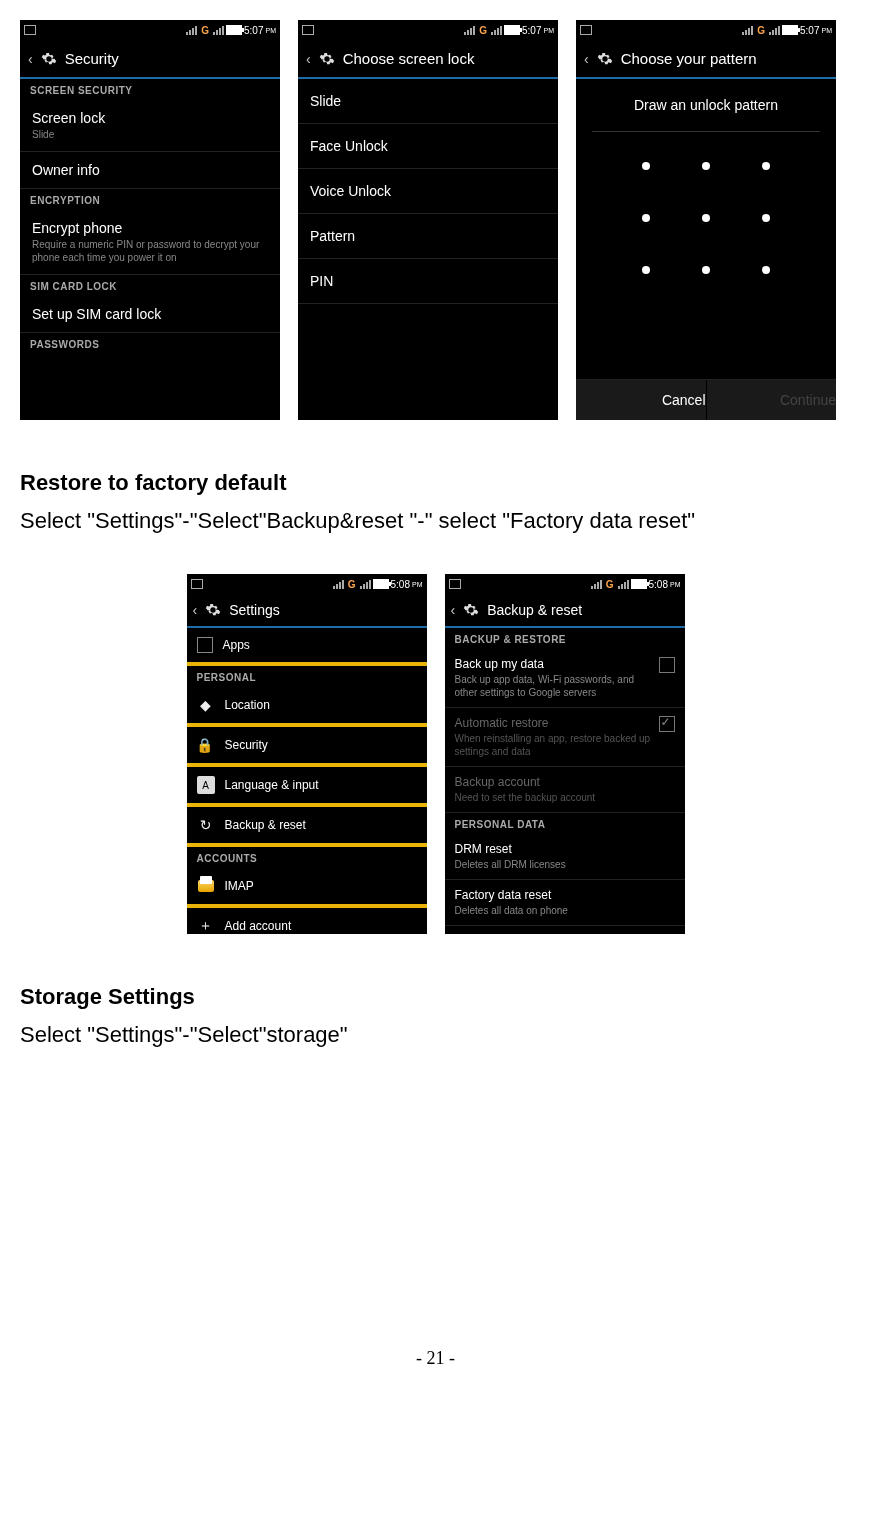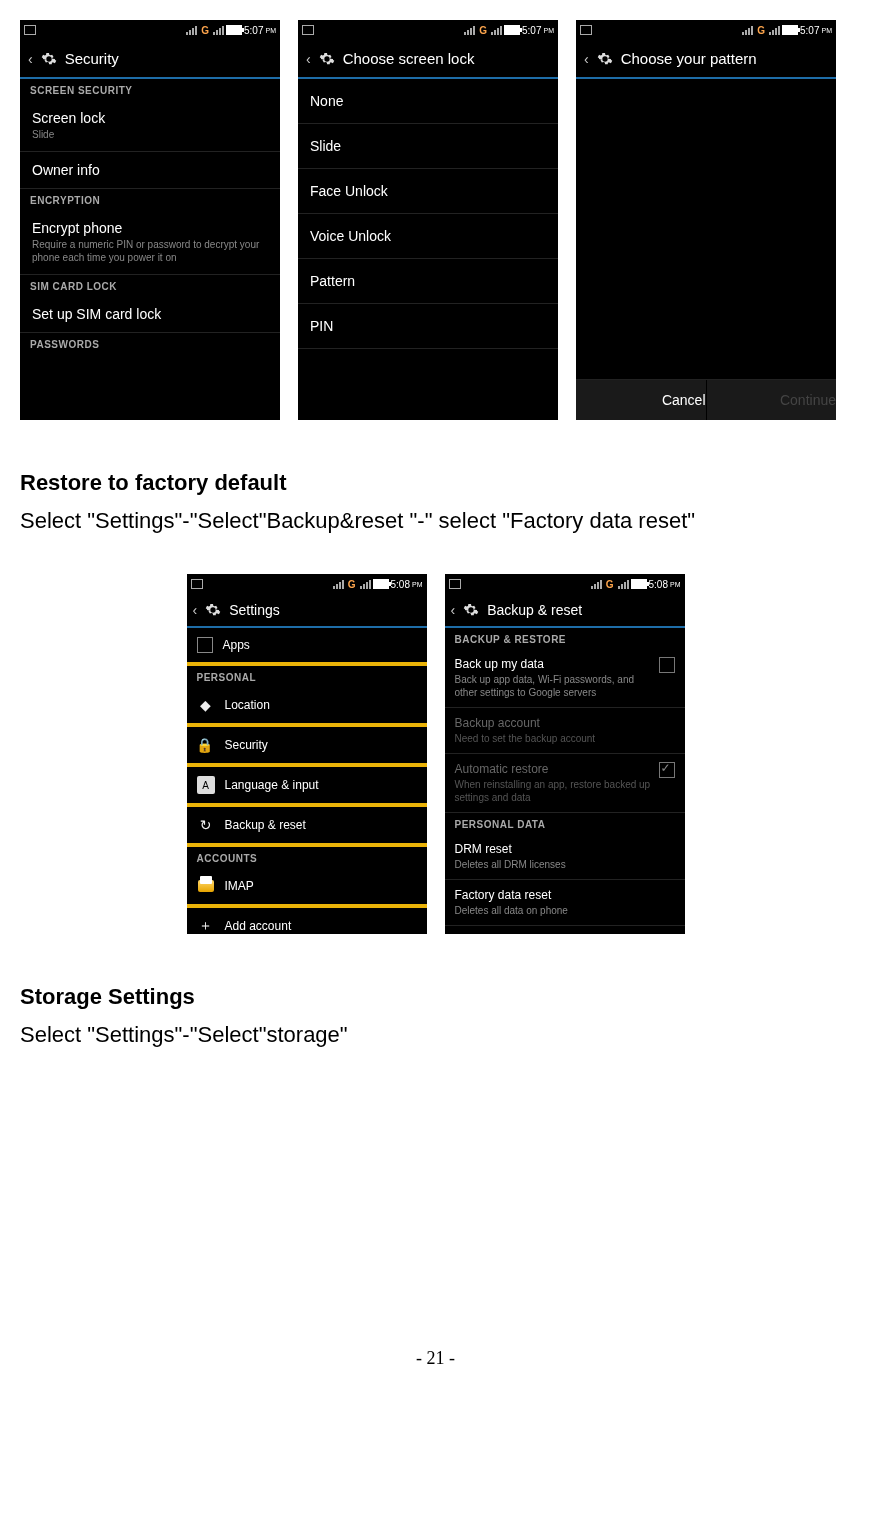--- a/index.html
+++ b/index.html
@@ -202,23 +202,20 @@
       <span class="back-caret">‹</span>
       <span class="gear">
         <svg viewBox="0 0 24 24" fill="#ddd">
             <path d="M12 8a4 4 0 100 8 4 4 0 000-8zm9 4a7 7 0 01-.1 1.2l2 1.6-2 3.4-2.4-1a7 7 0 01-2 .1l-.4 2.6h-4l-.4-2.6a7 7 0 01-2-.9l-2.4 1-2-3.4 2-1.6A7 7 0 013 12a7 7 0 01.1-1.2l-2-1.6 2-3.4 2.4 1a7 7 0 012-.9L8 3h4l.4 2.6a7 7 0 012 .9l2.4-1 2 3.4-2 1.6c.1.4.2.8.2 1.2z"></path>
           </svg>
       </span>
       <span>Choose screen lock</span>
     </div>
     <div class="content">
       <div class="item tall">
-          <div class="item-title">None</div>
-        </div>
-      <div class="item tall">
           <div class="item-title">Slide</div>
         </div>
       <div class="item tall">
           <div class="item-title">Face Unlock</div>
         </div>
       <div class="item tall">
           <div class="item-title">Voice Unlock</div>
         </div>
       <div class="item tall">
           <div class="item-title">Pattern</div>
@@ -255,20 +252,34 @@
     </div>
     <div class="header">
       <span class="back-caret">‹</span>
       <span class="gear">
         <svg viewBox="0 0 24 24" fill="#ddd">
             <path d="M12 8a4 4 0 100 8 4 4 0 000-8zm9 4a7 7 0 01-.1 1.2l2 1.6-2 3.4-2.4-1a7 7 0 01-2 .1l-.4 2.6h-4l-.4-2.6a7 7 0 01-2-.9l-2.4 1-2-3.4 2-1.6A7 7 0 013 12a7 7 0 01.1-1.2l-2-1.6 2-3.4 2.4 1a7 7 0 012-.9L8 3h4l.4 2.6a7 7 0 012 .9l2.4-1 2 3.4-2 1.6c.1.4.2.8.2 1.2z"></path>
           </svg>
       </span>
       <span>Choose your pattern</span>
     </div>
+    <div class="pattern-area">
+      <div class="pattern-title">Draw an unlock pattern</div>
+      <div class="grid3">
+        <div class="dot"></div>
+        <div class="dot"></div>
+        <div class="dot"></div>
+        <div class="dot"></div>
+        <div class="dot"></div>
+        <div class="dot"></div>
+        <div class="dot"></div>
+        <div class="dot"></div>
+        <div class="dot"></div>
+      </div>
+    </div>
     <div class="btn-row">
       <div class="btn">Cancel</div>
       <div class="btn disabled">Continue</div>
     </div>
   </div>
 </div>
 
 <h2 class="doc-h">Restore to factory default</h2>
 <p class="doc-p">Select "Settings"-"Select"Backup&amp;reset "-" select "Factory data reset"</p>
 
@@ -381,30 +392,30 @@
       <div class="section-label">BACKUP &amp; RESTORE</div>
       <div class="row-flex">
         <div class="left">
           <div class="item-title">Back up my data</div>
           <div class="item-sub">Back up app data, Wi-Fi passwords, and other settings to Google servers</div>
         </div>
         <span class="checkbox"></span>
       </div>
       <div class="row-flex dim">
         <div class="left">
+          <div class="item-title">Automatic restore</div>
+          <div class="item-sub">When reinstalling an app, restore backed up settings and data</div>
+        </div>
+        <span class="checkbox checked"></span>
+      </div>
+      <div class="row-flex dim">
+        <div class="left">
           <div class="item-title">Backup account</div>
           <div class="item-sub">Need to set the backup account</div>
         </div>
-      </div>
-      <div class="row-flex dim">
-        <div class="left">
-          <div class="item-title">Automatic restore</div>
-          <div class="item-sub">When reinstalling an app, restore backed up settings and data</div>
-        </div>
-        <span class="checkbox checked"></span>
       </div>
       <div class="section-label">PERSONAL DATA</div>
       <div class="item" style="padding:8px 10px;">
         <div class="item-title">DRM reset</div>
         <div class="item-sub">Deletes all DRM licenses</div>
       </div>
       <div class="item" style="padding:8px 10px;">
         <div class="item-title">Factory data reset</div>
         <div class="item-sub">Deletes all data on phone</div>
       </div>

